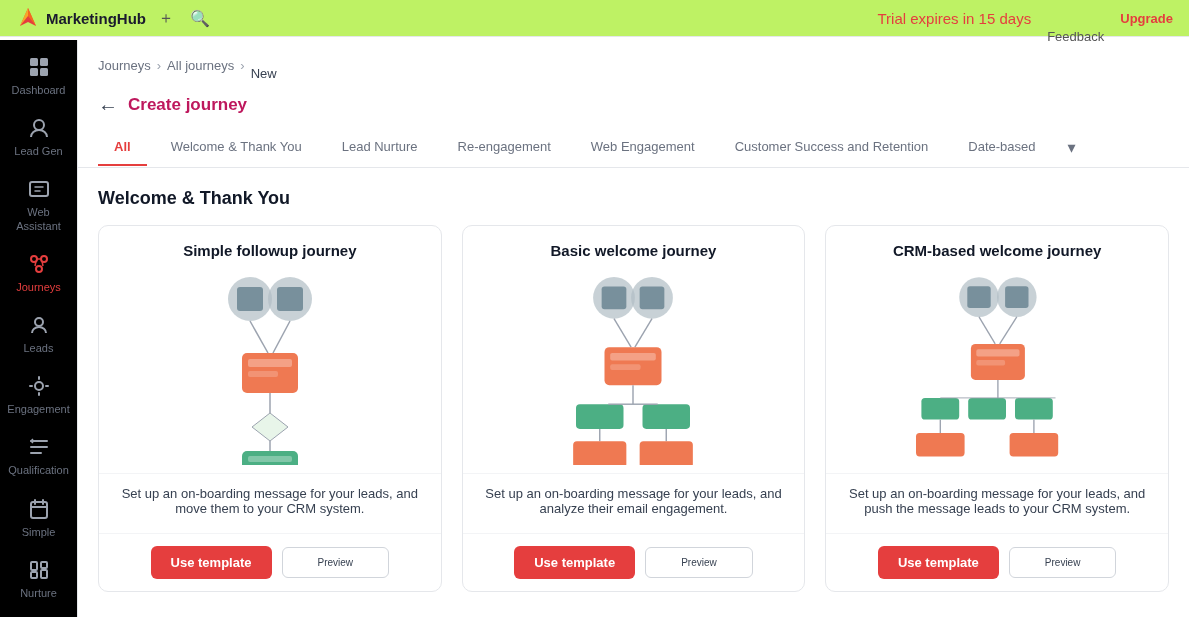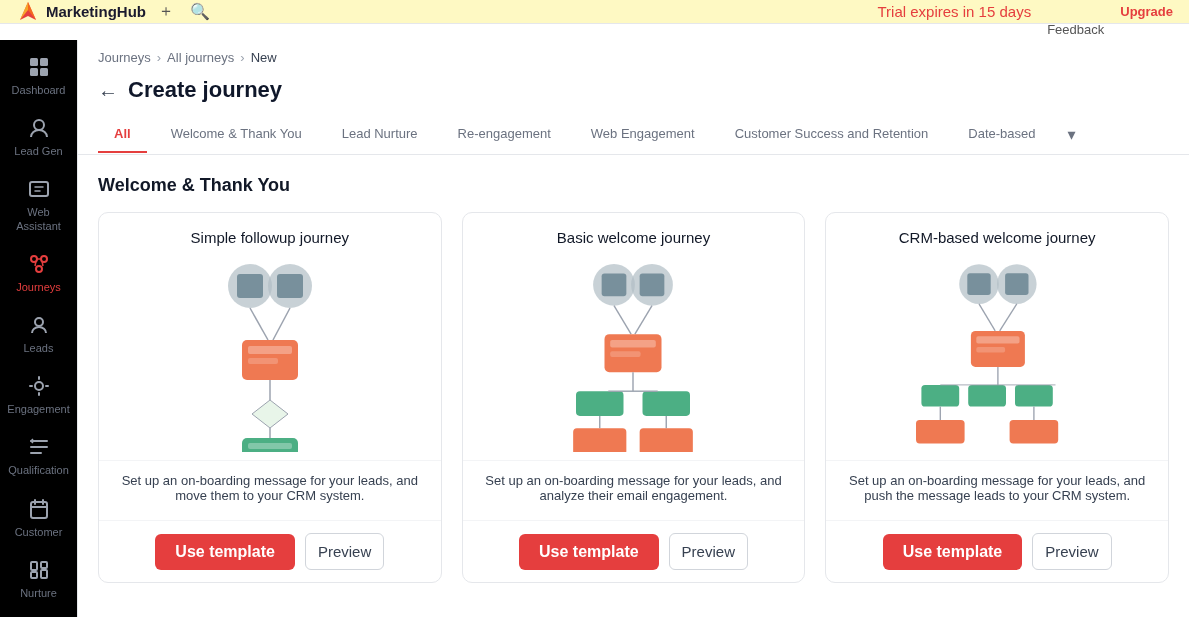--- a/index.html
+++ b/index.html
@@ -1,22 +1,22 @@
 <!DOCTYPE html>
 <html><head>
   <meta charset="utf-8">
   <style>
     * { box-sizing: border-box; margin: 0; padding: 0; }
     body { font-family: -apple-system, BlinkMacSystemFont, 'Segoe UI', sans-serif; font-size: 14px; background: #fff; overflow: hidden; }
 
     
     .topbar {
       display: flex; align-items: center; justify-content: space-between;
-      height: 24px; border-bottom: 1px solid #e5e7eb; padding: 0 16px;
-      background: #fef9c3; position: fixed; top: 0; left: 0; right: 0; z-index: 100;
+      height: 37px; border-bottom: 1px solid #e5e7eb; padding: 0 16px;
+      background: #bef264; position: fixed; top: 0; left: 0; right: 0; z-index: 100;
     }
     .topbar-left { display: flex; align-items: center; gap: 8px; }
     .logo { display: flex; align-items: center; gap: 6px; font-weight: 700; font-size: 15px; color: #1a1a2e; }
     .logo-icon { width: 24px; height: 24px; }
     .topbar-icon-btn { background: none; border: none; cursor: pointer; padding: 4px; border-radius: 4px; color: #555; font-size: 16px; }
     .topbar-right { display: flex; align-items: center; gap: 16px; font-size: 13px; }
     .trial-text { color: #e53e3e; font-size: 15px; }
     .feedback-link { color: #555; cursor: pointer; margin-top: 36px; }
     .upgrade-link { color: #e53e3e; font-weight: 600; cursor: pointer; }
 
@@ -42,26 +42,26 @@
     
     .main { flex: 1; overflow-y: auto; display: flex; flex-direction: column; }
 
     
     .breadcrumb {
       display: flex; align-items: center; gap: 6px;
       padding: 10px 20px 4px; font-size: 13px; color: #6b7280;
     }
     .breadcrumb a { color: #6b7280; text-decoration: none; cursor: pointer; }
     .breadcrumb .sep { color: #9ca3af; }
-    .breadcrumb .current { color: #374151; }
+    .breadcrumb .current { color: #374151; margin-top: 16px; }
 
     
     .page-header { display: flex; align-items: center; gap: 10px; padding: 8px 20px 12px; }
     .back-btn { background: none; border: none; cursor: pointer; font-size: 20px; color: #374151; }
-    .page-title { font-size: 22px; font-weight: 700; color: #0f172a; }
+    .page-title { font-size: 17px; font-weight: 700; color: #be185d; }
 
     
     .tabs {
       display: flex; align-items: center; border-bottom: 1px solid #e5e7eb;
       padding: 0 20px; gap: 8px; overflow-x: auto;
     }
     .tab {
       padding: 10px 16px; cursor: pointer; font-size: 13px; color: #6b7280;
       border-bottom: 2px solid transparent; white-space: nowrap; background: none; border-top: none; border-left: none; border-right: none;
     }
@@ -74,26 +74,26 @@
 
     
     .cards-grid { display: grid; grid-template-columns: repeat(3, 1fr); gap: 20px; }
 
     
     .card {
       border: 1px solid #e5e7eb; border-radius: 10px; overflow: hidden;
       display: flex; flex-direction: column; background: #fff;
     }
     .card-header { padding: 16px 16px 8px; text-align: center; }
-    .card-title { font-size: 15px; font-weight: 400; color: #111827; }
+    .card-title { font-size: 15px; font-weight: 700; color: #111827; }
     .card-diagram { flex: 1; padding: 8px; display: flex; align-items: center; justify-content: center; min-height: 200px; }
     .card-desc { padding: 12px 16px; font-size: 13px; color: #374151; text-align: center; min-height: 60px; border-top: 1px solid #f3f4f6; }
     .card-actions { display: flex; align-items: center; justify-content: center; gap: 10px; padding: 12px 16px; border-top: 1px solid #f3f4f6; }
-    .btn-primary { background: #e53e3e; color: #fff; border: none; border-radius: 6px; padding: 9px 20px; font-size: 16px; font-weight: 600; cursor: pointer; }
-    .btn-secondary { background: #fff; color: #374151; border: 1px solid #d1d5db; border-radius: 6px; padding: 9px 12px; font-size: 15px; cursor: pointer; }
+    .btn-primary { background: #e53e3e; color: #fff; border: none; border-radius: 6px; padding: 9px 20px; font-size: 13px; font-weight: 600; cursor: pointer; }
+    .btn-secondary { background: #fff; color: #374151; border: 1px solid #d1d5db; border-radius: 6px; padding: 9px 35px; font-size: 10px; cursor: pointer; }
 
     
     .diagram-svg { width: 180px; height: 190px; }
   </style>
 </head>
 <body>
 
 <div class="topbar">
   <div class="topbar-left">
     <div class="logo">
@@ -184,21 +184,21 @@
       </span>
       <span class="label">Qualification</span>
     </div>
     <div class="sidebar-item">
       <span class="icon">
         <svg width="22" height="22" viewBox="0 0 22 22">
             <rect x="3" y="4" width="16" height="16" rx="2" fill="none" stroke="#9ca3af" stroke-width="2"></rect>
             <path d="M7 2v4M15 2v4M3 9h16" stroke="#9ca3af" stroke-width="2" stroke-linecap="round"></path>
           </svg>
       </span>
-      <span class="label">Customer</span>
+      <span class="label">Simple</span>
     </div>
     <div class="sidebar-item">
       <span class="icon">
         <svg width="22" height="22" viewBox="0 0 22 22">
             <rect x="3" y="3" width="6" height="8" rx="1" fill="none" stroke="#9ca3af" stroke-width="2"></rect>
             <rect x="3" y="13" width="6" height="6" rx="1" fill="none" stroke="#9ca3af" stroke-width="2"></rect>
             <rect x="13" y="3" width="6" height="6" rx="1" fill="none" stroke="#9ca3af" stroke-width="2"></rect>
             <rect x="13" y="11" width="6" height="8" rx="1" fill="none" stroke="#9ca3af" stroke-width="2"></rect>
           </svg>
       </span>

